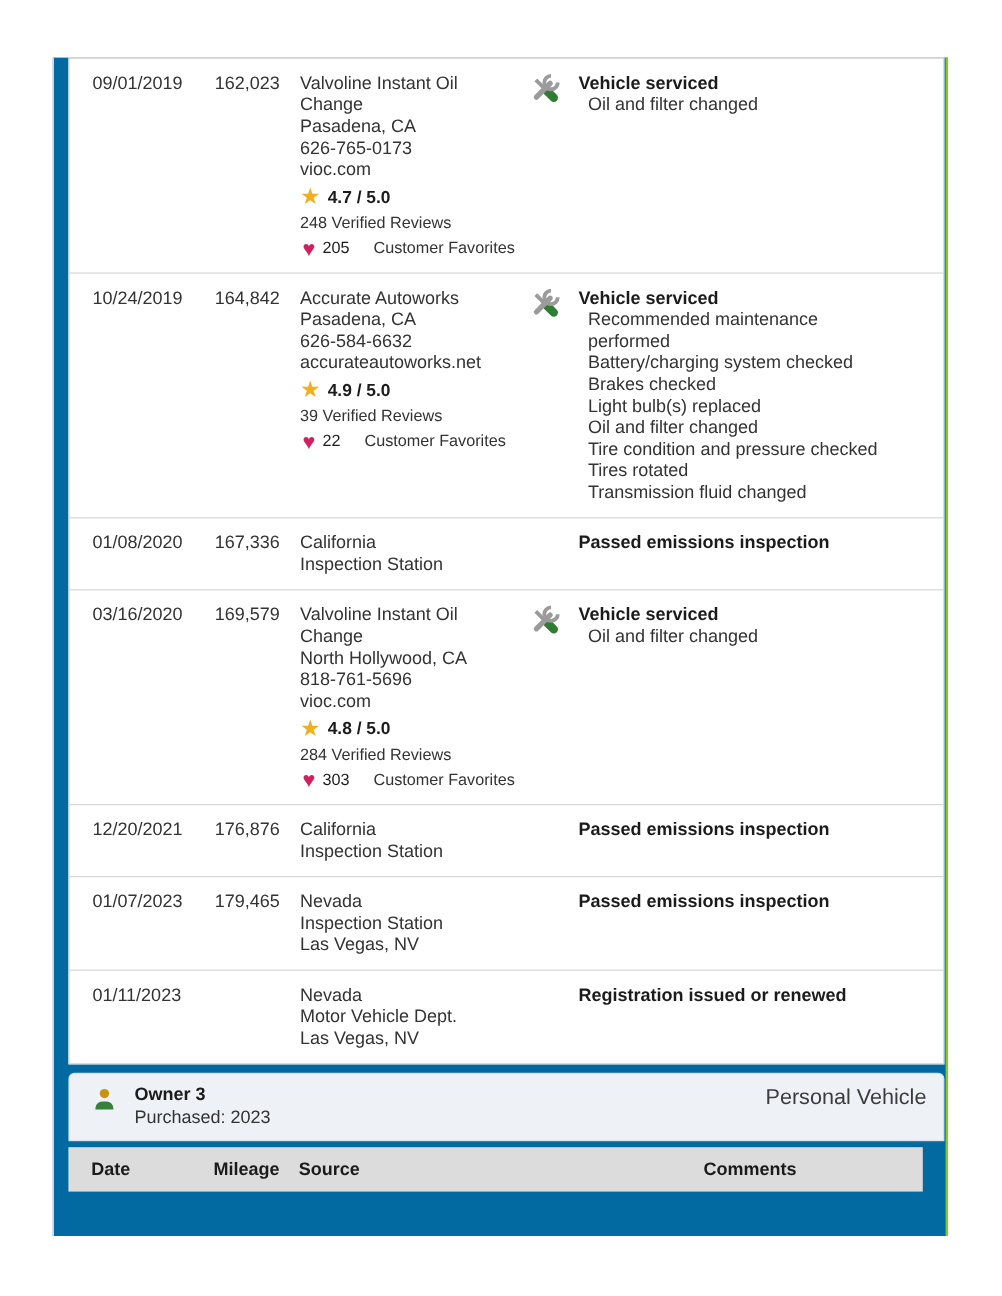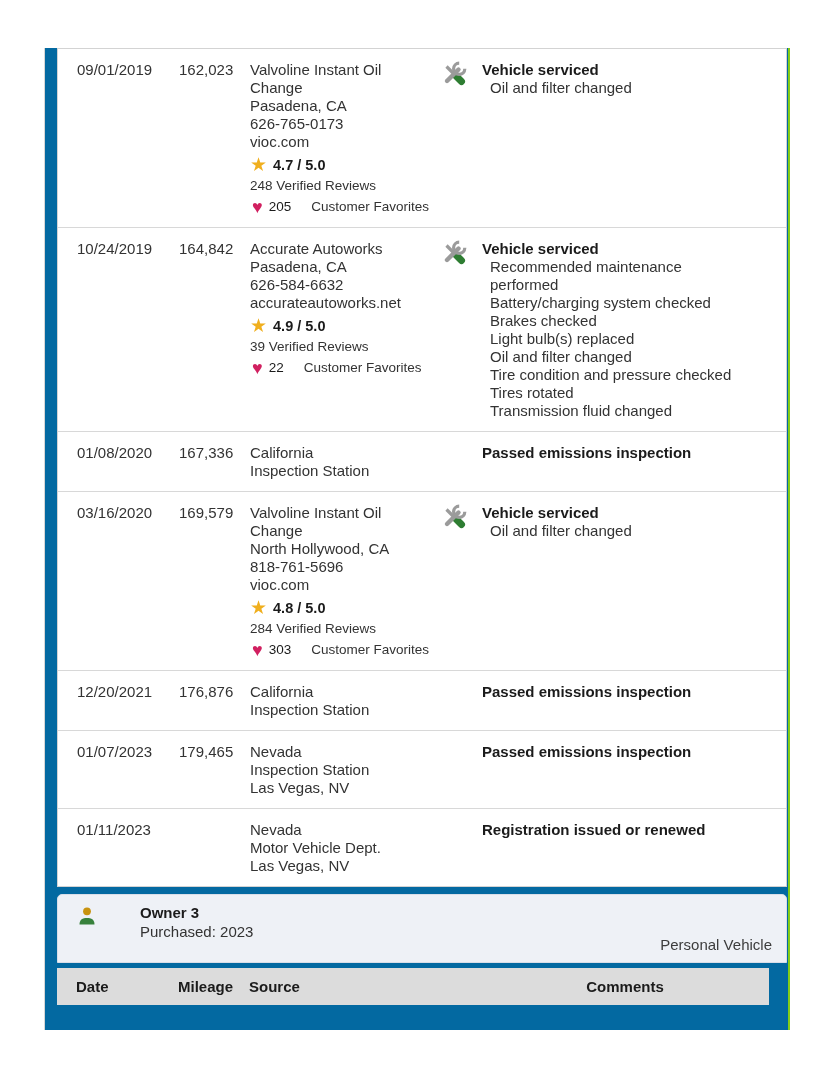--- a/index.html
+++ b/index.html
@@ -20,26 +20,26 @@
   .reviews{font-size:13.5px;margin-top:3px;}
   .fav-line{display:flex;align-items:center;font-size:13.5px;margin-top:3px;padding-left:2px;}
   .heart-glyph{color:#D12060;font-size:18px;line-height:18px;margin-right:6px;}
   .fav-count{font-weight:normal;color:#1b1b1b;margin-right:20px;}
   .cell-comments{display:flex;align-items:flex-start;}
   .tool-icon{width:30px;height:30px;flex:0 0 30px;margin-right:13px;margin-top:-2px;}
   .comment-title{font-weight:bold;color:#1b1b1b;}
   .comment-details{padding-left:8px;}
   .owner-band{margin:7px 0 0 12px;width:730px;box-sizing:border-box;background:#eef1f6;
     border:1px solid #d9dee8;border-radius:5px 5px 0 0;padding:8px 14px 9px 14px;
-    display:flex;align-items:flex-start;gap:28px;}
+    display:flex;align-items:flex-start;}
   .person-icon{width:22px;height:22px;flex:0 0 22px;margin:2px 14px 0 4px;}
   .owner-text{flex:1;}
   .owner-title{font-weight:bold;color:#1b1b1b;font-size:15px;line-height:19px;}
   .owner-purchased{font-size:15px;line-height:19px;}
-  .use-type{font-size:15px;color:#3c3c3c;padding-top:1px;margin-top:32px;}
+  .use-type{font-size:18px;color:#3c3c3c;padding-top:1px;}
   .col-header{margin:5px 0 0 12px;width:712px;box-sizing:border-box;background:#dcdcdc;
     display:grid;grid-template-columns:121px 71px 189px 1fr;padding:10px 0;
     font-weight:bold;color:#1b1b1b;font-size:15px;}
   .col-header .cell-comments-h{padding-left:43px;text-align:center;}
 </style>
 </head>
 <body>
 
 <div class="page-frame">
 

